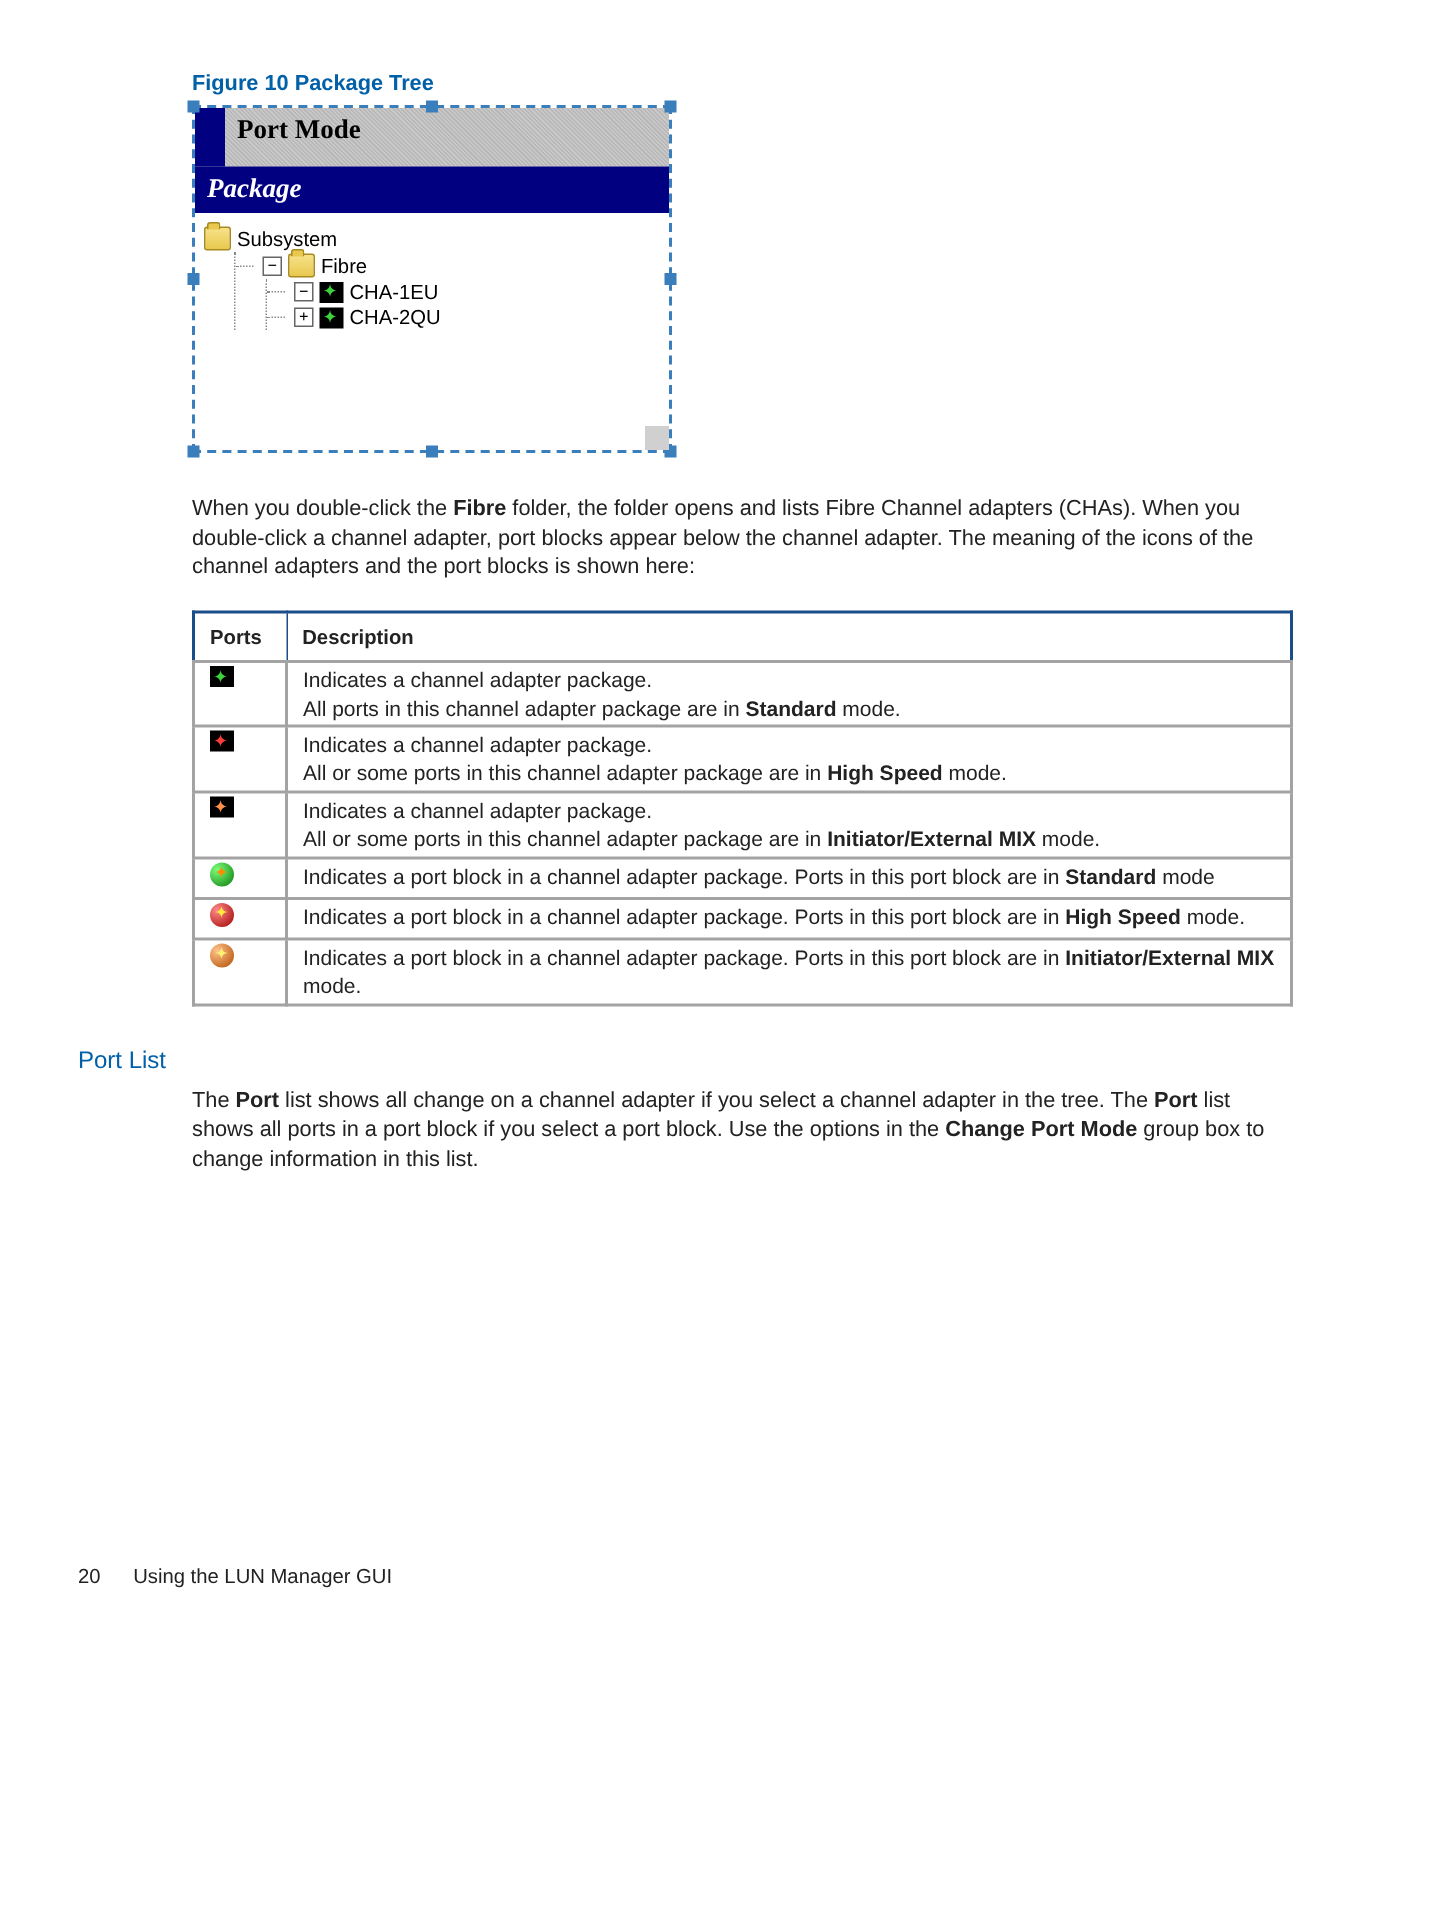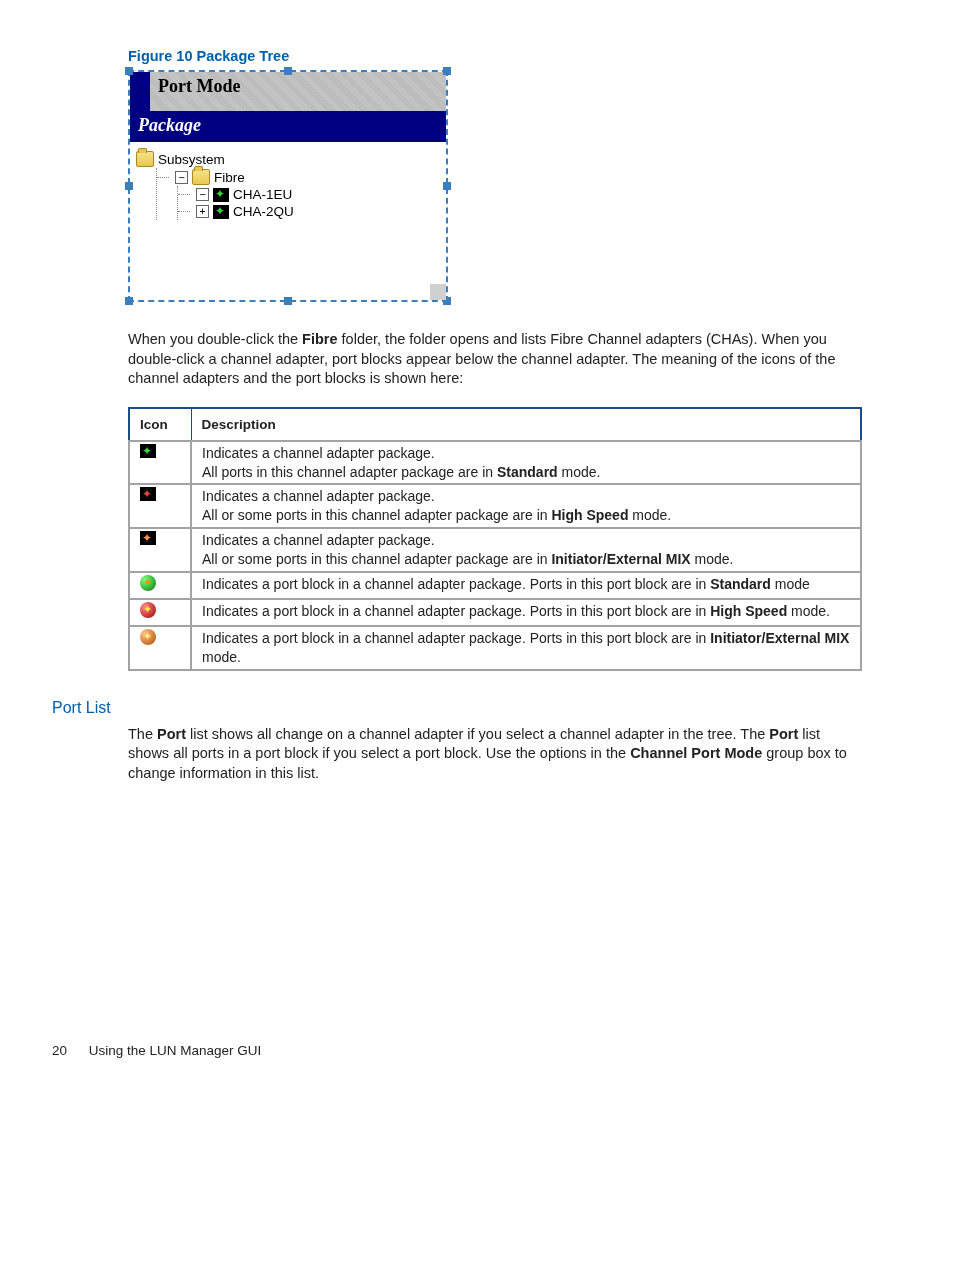--- a/index.html
+++ b/index.html
@@ -249,21 +249,21 @@
     </div>
   </div>
 
   <p class="body-para">
     <span>When you double-click the </span><span class="bold">Fibre</span><span> folder, the folder opens and lists Fibre Channel adapters (CHAs). When you double-click a channel adapter, port blocks appear below the channel adapter. The meaning of the icons of the channel adapters and the port blocks is shown here:</span>
   </p>
 
   <table class="icon-table">
     <thead>
       <tr>
-        <th>Icon</th>
+        <th>Ports</th>
         <th>Description</th>
       </tr>
     </thead>
     <tbody>
       <tr>
         <td class="icon-cell"><span class="icon-swatch green"></span></td>
         <td>
           <div>Indicates a channel adapter package.</div>
           <div><span>All ports in this channel adapter package are in </span><span class="bold">Standard</span><span> mode.</span></div>
         </td>
@@ -301,20 +301,20 @@
         </td>
       </tr>
     </tbody>
   </table>
 </div>
 
 <h2 class="section">Port List</h2>
 
 <div class="indent">
   <p style="margin-top:4px;line-height:1.35;">
-    <span>The </span><span class="bold">Port</span><span> list shows all change on a channel adapter if you select a channel adapter in the tree. The </span><span class="bold">Port</span><span> list shows all ports in a port block if you select a port block. Use the options in the </span><span class="bold">Channel Port Mode</span><span> group box to change information in this list.</span>
+    <span>The </span><span class="bold">Port</span><span> list shows all change on a channel adapter if you select a channel adapter in the tree. The </span><span class="bold">Port</span><span> list shows all ports in a port block if you select a port block. Use the options in the </span><span class="bold">Change Port Mode</span><span> group box to change information in this list.</span>
   </p>
 </div>
 
 <div class="footer">
   <span class="pg">20</span>
   <span>Using the LUN Manager GUI</span>
 </div>
 
 </body></html>

